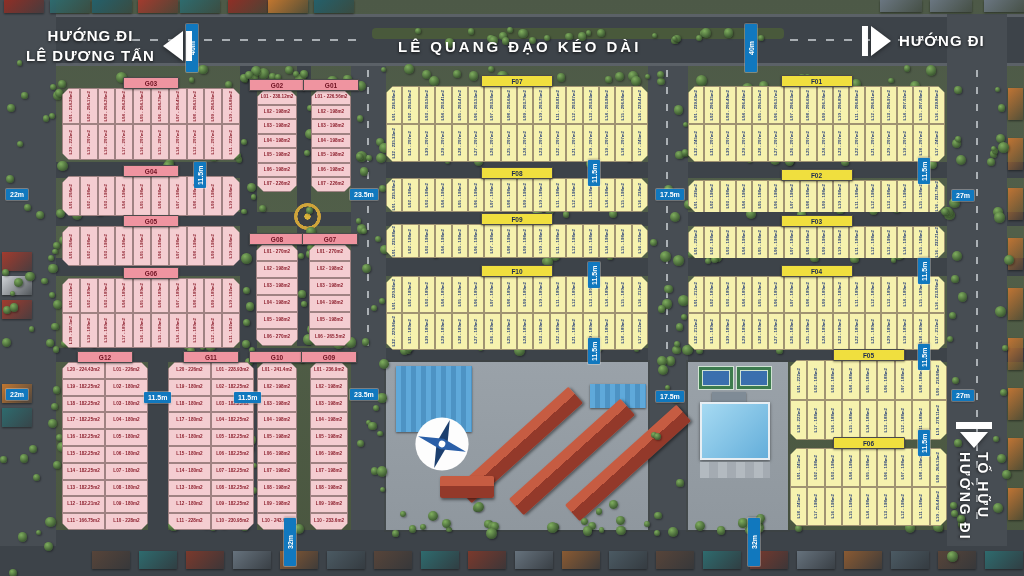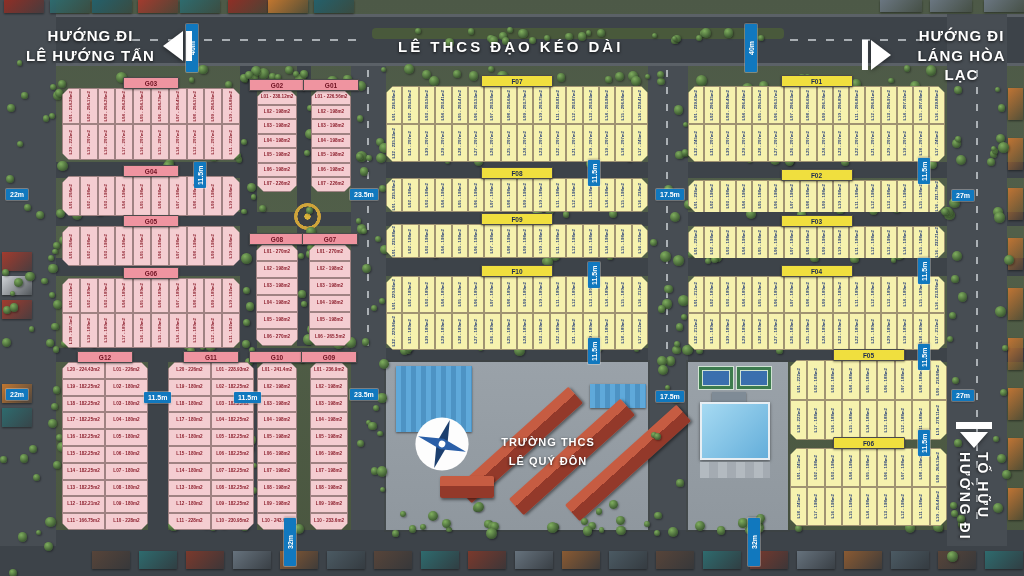--- a/index.html
+++ b/index.html
@@ -124,57 +124,52 @@
   <div class="logo" style="left:414px;top:416px;width:56px;height:56px;">
     <svg width="56" height="56" viewBox="0 0 40 40">
       <circle cx="20" cy="20" r="19" fill="#fdfdfd"></circle>
       <g transform="rotate(18 20 20)">
         <path d="M20 2 L24 20 L20 38 L16 20 Z" fill="#1c3f6e"></path>
         <path d="M2 20 L20 16 L38 20 L20 24 Z" fill="#2a5fa8"></path>
         <circle cx="20" cy="20" r="2.4" fill="#fff"></circle>
       </g>
     </svg>
   </div>
-  <div class="lm-label" style="left:468px;top:436px;width:160px;font-size:11px;">
-    <div>TRƯỜNG THCS</div>
-    <div style="margin-top:7px;">LÊ QUÝ ĐÔN</div>
-  </div>
 
   <div class="campus" style="left:688px;top:362px;width:100px;height:168px;"></div>
   <div class="tennis" style="left:698px;top:366px;width:36px;height:24px;">
       <div class="in"></div>
     </div>
   <div class="tennis" style="left:736px;top:366px;width:36px;height:24px;">
       <div class="in"></div>
     </div>
   <div class="bluebldg" style="left:712px;top:392px;width:34px;height:12px;background:#7f8b96;"></div>
   <div class="ubnd-bldg" style="left:700px;top:402px;width:70px;height:58px;"></div>
   <div class="ubnd-core" style="left:724px;top:422px;width:22px;height:15px;"></div>
   <div class="plaza" style="left:700px;top:462px;width:70px;height:16px;"></div>
 
-  <div id="roadlabel" style="left:398px;top:38px;">LÊ THCS ĐẠO KÉO DÀI</div>
+  <div id="roadlabel" style="left:398px;top:38px;">LÊ QUANG ĐẠO KÉO DÀI</div>
 
   <div class="sign" style="left:26px;top:26px;">
     <div class="sign-text">
       <div class="ln">HƯỚNG ĐI</div>
-      <div class="ln">LÊ HƯỚNG TẤN</div>
+      <div class="ln">LÊ DƯƠNG TẤN</div>
     </div>
     <div style="display:flex;align-items:center;gap:3px;">
       <span class="tri-l"></span>
         <span class="bar-v"></span>
     </div>
   </div>
   <div class="sign" style="left:862px;top:26px;">
     <div style="display:flex;align-items:center;gap:3px;">
       <span class="bar-v"></span>
         <span class="tri-r"></span>
     </div>
     <div class="sign-text">
       <div class="ln">HƯỚNG ĐI</div>
-      <div class="ln">LÁNG HÒA LẠC</div>
     </div>
   </div>
   <div class="sign vert" style="left:948px;top:422px;width:52px;">
     <div style="display:flex;flex-direction:column;align-items:center;gap:3px;">
       <span class="bar-h"></span>
         <span class="tri-d"></span>
     </div>
     <div style="display:flex;gap:2px;">
       <div class="vert-txt">HƯỚNG ĐI</div>
       <div class="vert-txt">TỐ HỮU</div>

